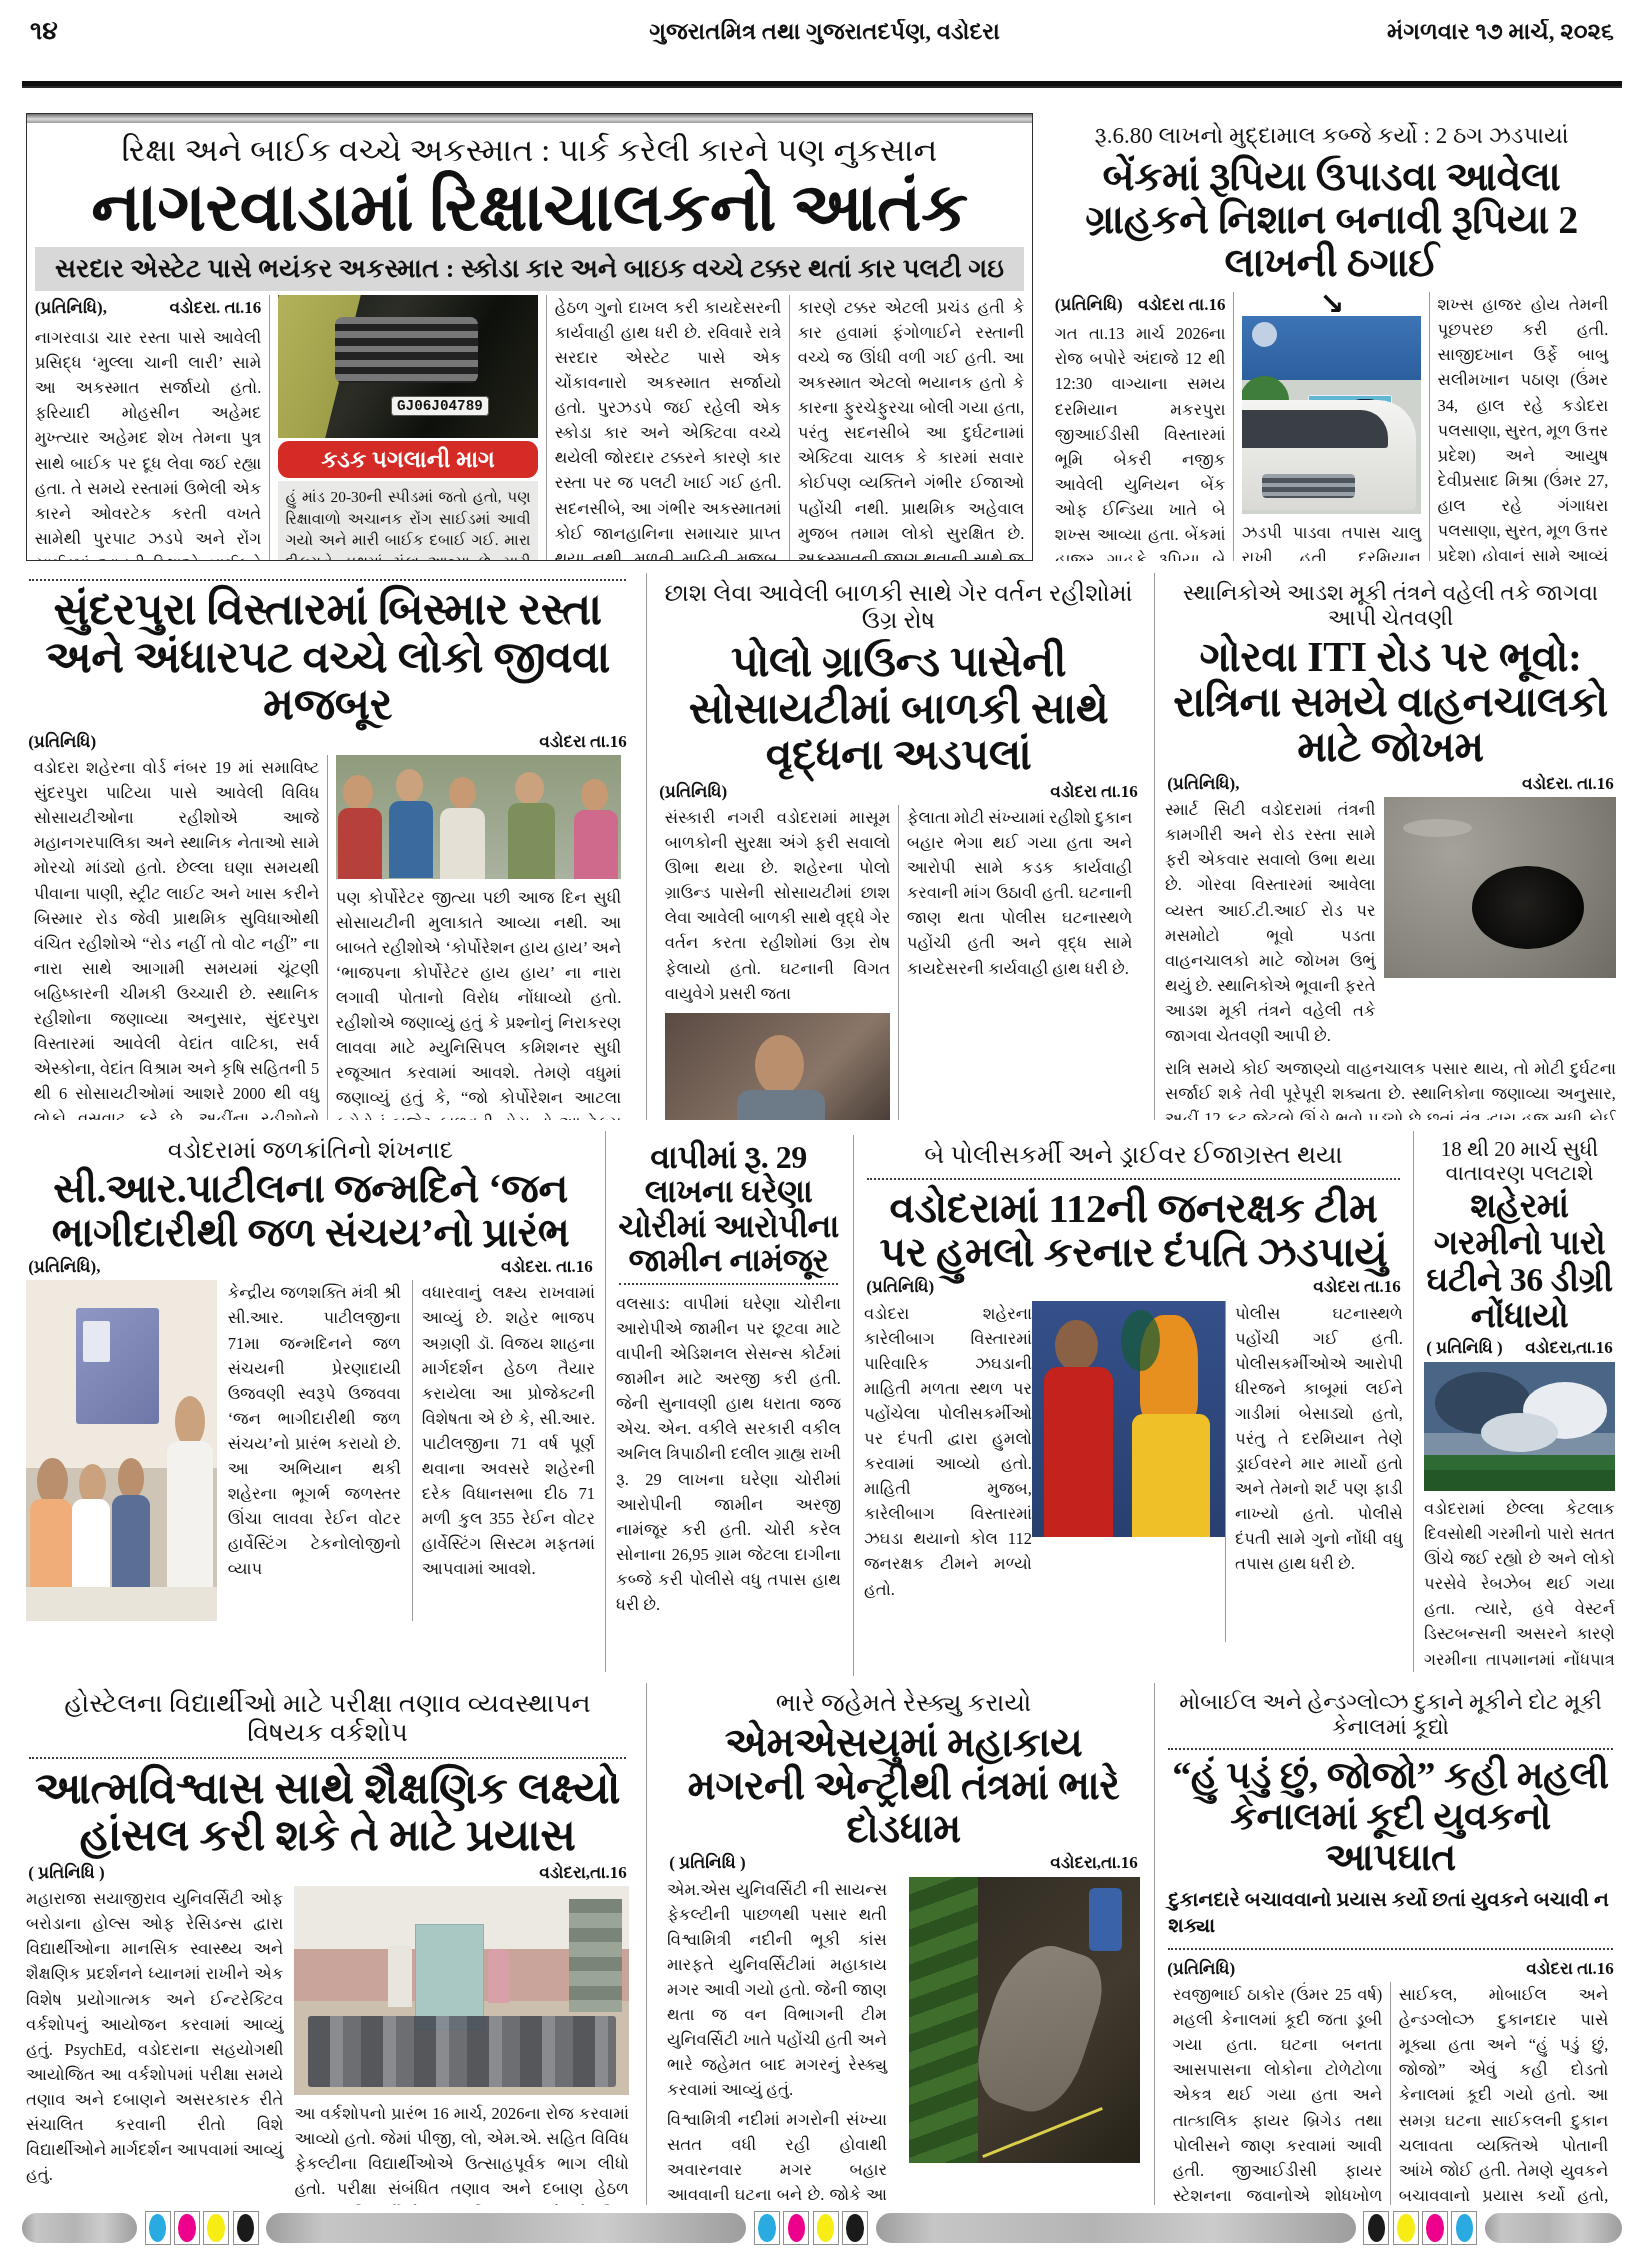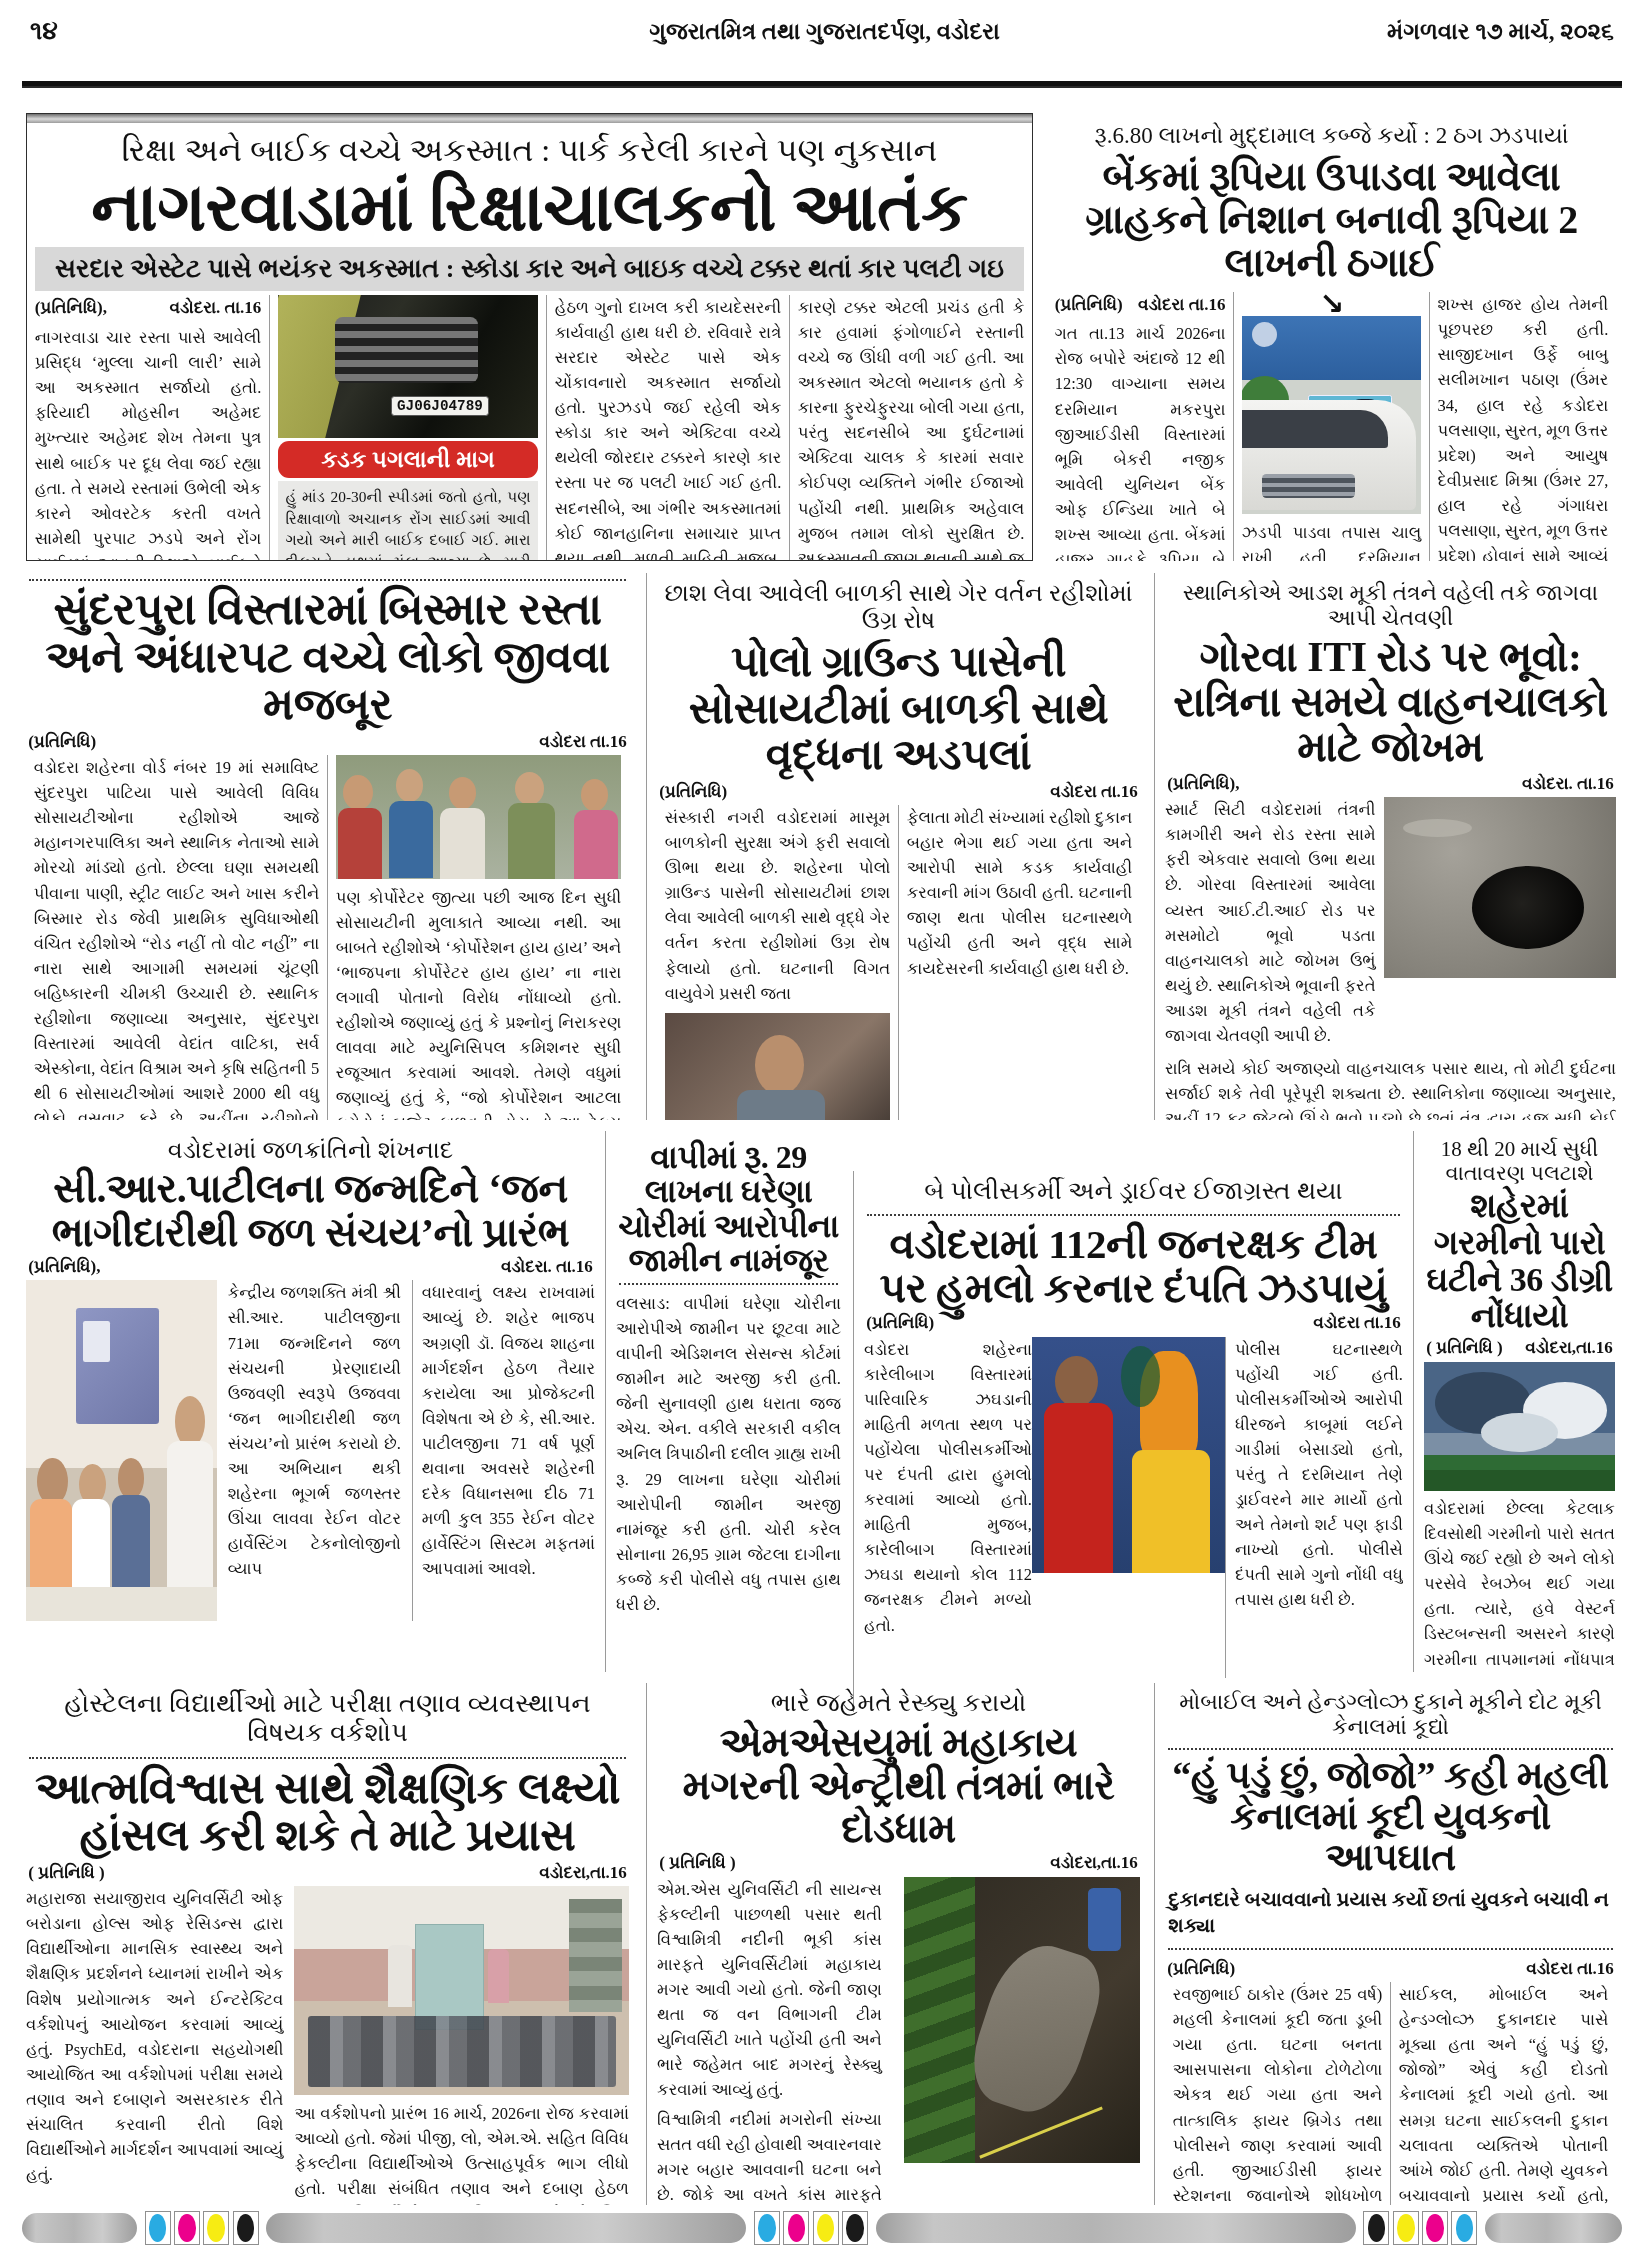--- a/index.html
+++ b/index.html
@@ -202,21 +202,21 @@
       <div class="body-t vline" style="flex:1;padding-left:8.8px;">વધારવાનું લક્ષ્ય રાખવામાં આવ્યું છે. શહેર ભાજપ અગ્રણી ડૉ. વિજય શાહના માર્ગદર્શન હેઠળ તૈયાર કરાયેલા આ પ્રોજેક્ટની વિશેષતા એ છે કે, સી.આર. પાટીલજીના 71 વર્ષ પૂર્ણ થવાના અવસરે શહેરની દરેક વિધાનસભા દીઠ 71 મળી કુલ 355 રેઈન વોટર હાર્વેસ્ટિંગ સિસ્ટમ મફતમાં આપવામાં આવશે.</div>
     </div>
   </div>
 
   <div class="abs vline" style="left:605px;top:1131px;width:236px;height:541px;padding-left:10px;">
     <div class="headline" style="font-size:32px;padding-top:8.8px;">વાપીમાં રૂ. 29 લાખના ઘરેણા ચોરીમાં આરોપીના જામીન નામંજૂર</div>
     <div class="dotrule"></div>
     <div class="body-t">વલસાડ: વાપીમાં ઘરેણા ચોરીના આરોપીએ જામીન પર છૂટવા માટે વાપીની એડિશનલ સેસન્સ કોર્ટમાં જામીન માટે અરજી કરી હતી. જેની સુનાવણી હાથ ધરાતા જજ એચ. એન. વકીલે સરકારી વકીલ અનિલ ત્રિપાઠીની દલીલ ગ્રાહ્ય રાખી રૂ. 29 લાખના ઘરેણા ચોરીમાં આરોપીની જામીન અરજી નામંજૂર કરી હતી. ચોરી કરેલ સોનાના 26,95 ગ્રામ જેટલા દાગીના કબ્જે કરી પોલીસે વધુ તપાસ હાથ ધરી છે.</div>
   </div>
 
-  <div class="abs vline" style="left:853px;top:1171px;width:550px;height:541px;padding-left:10px;">
+  <div class="abs vline" style="left:853px;top:1135px;width:550px;height:541px;padding-left:10px;">
     <div class="kicker" style="font-size:25px;padding:5.5px 0 3.3px;">બે પોલીસકર્મી અને ડ્રાઈવર ઈજાગ્રસ્ત થયા</div>
     <div class="dotrule"></div>
     <div class="headline" style="font-size:41px;">વડોદરામાં 112ની જનરક્ષક ટીમ પર હુમલો કરનાર દંપતિ ઝડપાયું</div>
     <div class="bylinerow">
         <span>(પ્રતિનિધિ)</span>
         <span>વડોદરા તા.16</span>
       </div>
     <div style="display:flex;height:341px;">
       <div class="body-t" style="flex:1;">વડોદરા શહેરના કારેલીબાગ વિસ્તારમાં પારિવારિક ઝઘડાની માહિતી મળતા સ્થળ પર પહોંચેલા પોલીસકર્મીઓ પર દંપતી દ્વારા હુમલો કરવામાં આવ્યો હતો. માહિતી મુજબ, કારેલીબાગ વિસ્તારમાં ઝઘડા થયાનો કોલ 112 જનરક્ષક ટીમને મળ્યો હતો.</div>
       <div class="ph" style="flex:1.15;height:236px;background:linear-gradient(180deg,#35508a,#27406f);">
@@ -263,21 +263,21 @@
           <div style="left:28%;top:28%;width:7%;height:30%;background:#e8e5df;border-radius:5.5px 5.5px 0 0;"></div>
           <div style="left:58%;top:30%;width:6%;height:26%;background:#d8a0a8;border-radius:5.5px 5.5px 0 0;"></div>
           <div style="left:4%;bottom:4%;width:92%;height:34%;background:repeating-linear-gradient(90deg,#40454d 0 22px,#7d828a 22px 35px,#5b6068 35px 53px);opacity:.85;border-radius:3.3px;"></div>
           <div style="right:2%;top:6%;width:16%;height:54%;background:repeating-linear-gradient(180deg,#7a8577 0 14.3px,#9aa497 14.3px 29px);"></div>
         </div>
         <div class="body-t" style="margin-top:5.5px;">આ વર્કશોપનો પ્રારંભ 16 માર્ચ, 2026ના રોજ કરવામાં આવ્યો હતો. જેમાં પીજી, લો, એમ.એ. સહિત વિવિધ ફેકલ્ટીના વિદ્યાર્થીઓએ ઉત્સાહપૂર્વક ભાગ લીધો હતો. પરીક્ષા સંબંધિત તણાવ અને દબાણ હેઠળ આવતા વિદ્યાર્થીઓ આત્મવિશ્વાસ સાથે શૈક્ષણિક લક્ષ્યો હાંસલ કરી શકે તે માટે આગામી દિવસોમાં અન્ય હોસ્ટેલોમાં પણ આ વર્કશોપનું આયોજન કરવામાં આવશે.</div>
       </div>
     </div>
   </div>
 
-  <div class="abs vline" style="left:646px;top:1683px;width:494px;height:522px;padding-left:10px;">
+  <div class="abs vline" style="left:646px;top:1683px;width:494px;height:522px;padding-left:20px;">
     <div class="kicker" style="font-size:25px;padding:5.5px 0 3.3px;">ભારે જહેમતે રેસ્ક્યુ કરાયો</div>
     <div class="headline" style="font-size:40px;">એમએસયુમાં મહાકાય મગરની એન્ટ્રીથી તંત્રમાં ભારે દોડધામ</div>
     <div class="bylinerow">
         <span>( પ્રતિનિધિ )</span>
         <span>વડોદરા,તા.16</span>
       </div>
     <div style="display:flex;gap:22px;height:352px;">
       <div class="body-t" style="flex:1;">
         <span>એમ.એસ યુનિવર્સિટી ની સાયન્સ ફેકલ્ટીની પાછળથી પસાર થતી વિશ્વામિત્રી નદીની ભૂકી કાંસ મારફતે યુનિવર્સિટીમાં મહાકાય મગર આવી ગયો હતો. જેની જાણ થતા જ વન વિભાગની ટીમ યુનિવર્સિટી ખાતે પહોંચી હતી અને ભારે જહેમત બાદ મગરનું રેસ્ક્યુ કરવામાં આવ્યું હતું.</span>
         <div class="body-t" style="margin-top:4.4px;">વિશ્વામિત્રી નદીમાં મગરોની સંખ્યા સતત વધી રહી હોવાથી અવારનવાર મગર બહાર આવવાની ઘટના બને છે. જોકે આ વખતે કાંસ મારફતે છેક યુનિવર્સિટી સુધી મગર આવી જતા વિદ્યાર્થીઓ અને તંત્રમાં ભારે દોડધામ મચી ગઈ હતી. ભારે જહેમતે પકડી પુરવામાં આવી હતી.</div>

